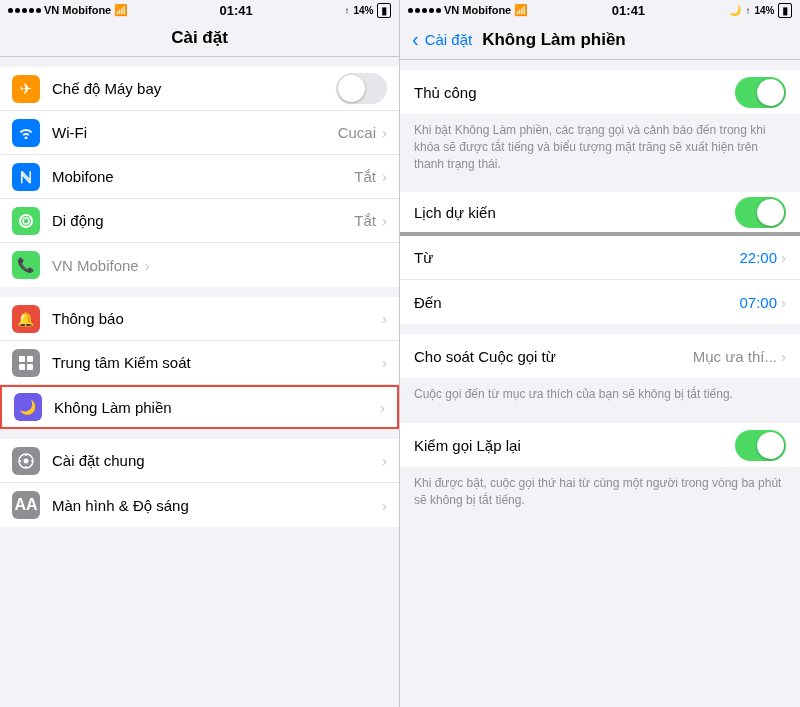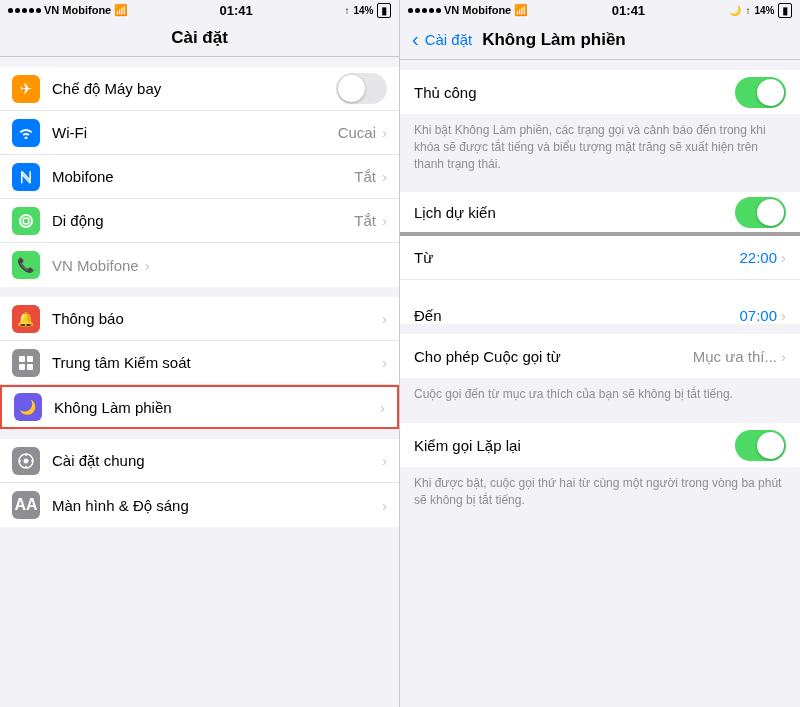--- a/index.html
+++ b/index.html
@@ -418,32 +418,32 @@
           <div class="toggle-knob"></div>
         </div>
       </div>
       <div class="right-row-link" style="height:44px;">
         <span class="right-row-link-label">Từ</span>
         <div class="right-row-link-value">
           <span style="color:#007aff;font-size:15px;">22:00</span>
           <span style="color:#c7c7cc;font-size:15px;">›</span>
         </div>
       </div>
-      <div class="right-row-link" style="border-bottom:none;height:44px;align-items:flex-end;">
+      <div class="right-row-link" style="border-bottom:none;height:44px;">
         <span class="right-row-link-label">Đến</span>
         <div class="right-row-link-value">
           <span style="color:#007aff;font-size:15px;">07:00</span>
           <span style="color:#c7c7cc;font-size:15px;">›</span>
         </div>
       </div>
     </div>
 
     <div class="right-section" style="margin-top:10px;">
       <div class="right-row-link" style="border-bottom:none;height:44px;">
-        <span class="right-row-link-label">Cho phép Cuộc gọi từ</span>
+        <span class="right-row-link-label">Cho soát Cuộc gọi từ</span>
         <div class="right-row-link-value">
           <span style="color:#8e8e93;font-size:15px;">Mục ưa thí...</span>
           <span style="color:#c7c7cc;font-size:15px;">›</span>
         </div>
       </div>
     </div>
     <div class="right-description">Cuộc gọi đến từ mục ưa thích của bạn sẽ không bị tắt tiếng.</div>
 
     <div class="right-section" style="margin-top:10px;">
       <div class="right-main-row">

